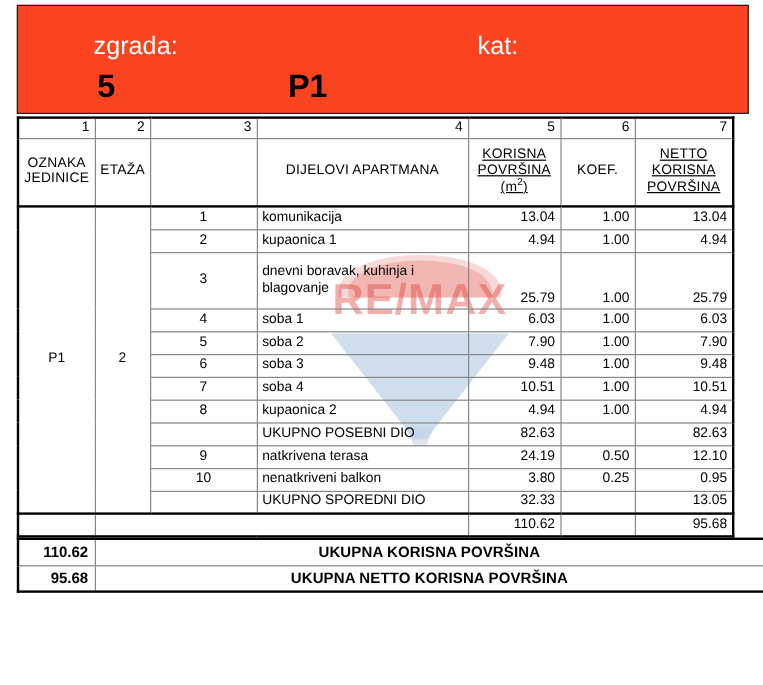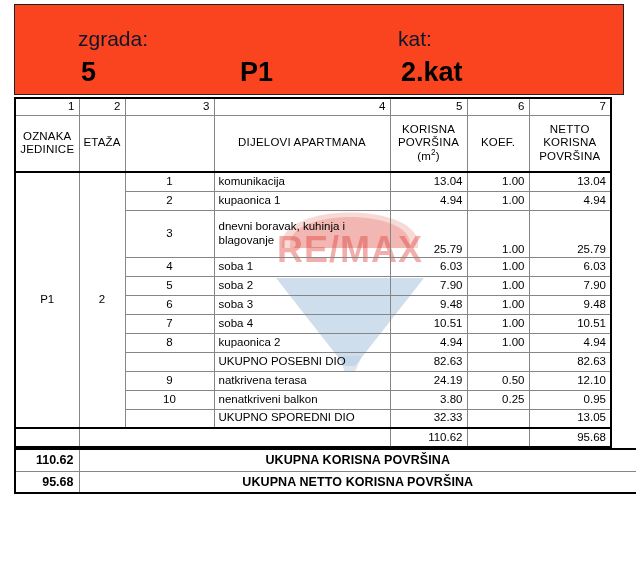--- a/index.html
+++ b/index.html
@@ -39,21 +39,21 @@
     background: var(--accent, #fa4420);
     display: block;
   }
   .banner-inner {
     position: absolute; inset: 0;
     display: block;
   }
   .bn-label {
     position: absolute;
     font-size: 21px;
-    color: #0f172a;
+    color: #ffffff;
     white-space: nowrap;
     font-weight: normal;
     top: 22px;
   }
   .bn-value {
     position: absolute;
     font-size: 27px;
     font-weight: bold;
     color: #000;
     white-space: nowrap;
@@ -99,21 +99,21 @@
     padding-right: 5px;
   }
   .col-hdr {
     text-align: center;
     height: 57px;
     font-size: 11px;
     letter-spacing: 0.2px;
     vertical-align: middle;
   }
   .col-hdr .ln { display: block; }
-  .clip-cell { vertical-align: top; padding-top: 3px; }
+  .clip-cell { vertical-align: top; padding-top: 3px; text-decoration: underline; }
 
   .c-right { text-align: right; padding-right: 6px; }
   .c-center { text-align: center; }
   .c-left { text-align: left; padding-left: 6px; margin-top: 24px; }
   .bold { font-weight: bold; }
 
   .row-normal td { height: 19px; }
   .row-tall td { height: 47px; }
 
   .desc { font-size: 12.5px; }
@@ -163,21 +163,20 @@
 <div class="sheet">
 
   <div class="banner">
     <div class="banner-inner">
       <span class="bn-label bn-c1">zgrada:</span>
       <span class="bn-value bn-c1v">5</span>
 
       <span class="bn-value bn-c2v">P1</span>
 
       <span class="bn-label bn-c3">kat:</span>
-      <span class="bn-value bn-c3v">2.kat</span>
     </div>
   </div>
 
   <table class="main">
     <colgroup>
       <col style="width:64px">
       <col style="width:46px">
       <col style="width:89px">
       <col style="width:176px">
       <col style="width:77px">

